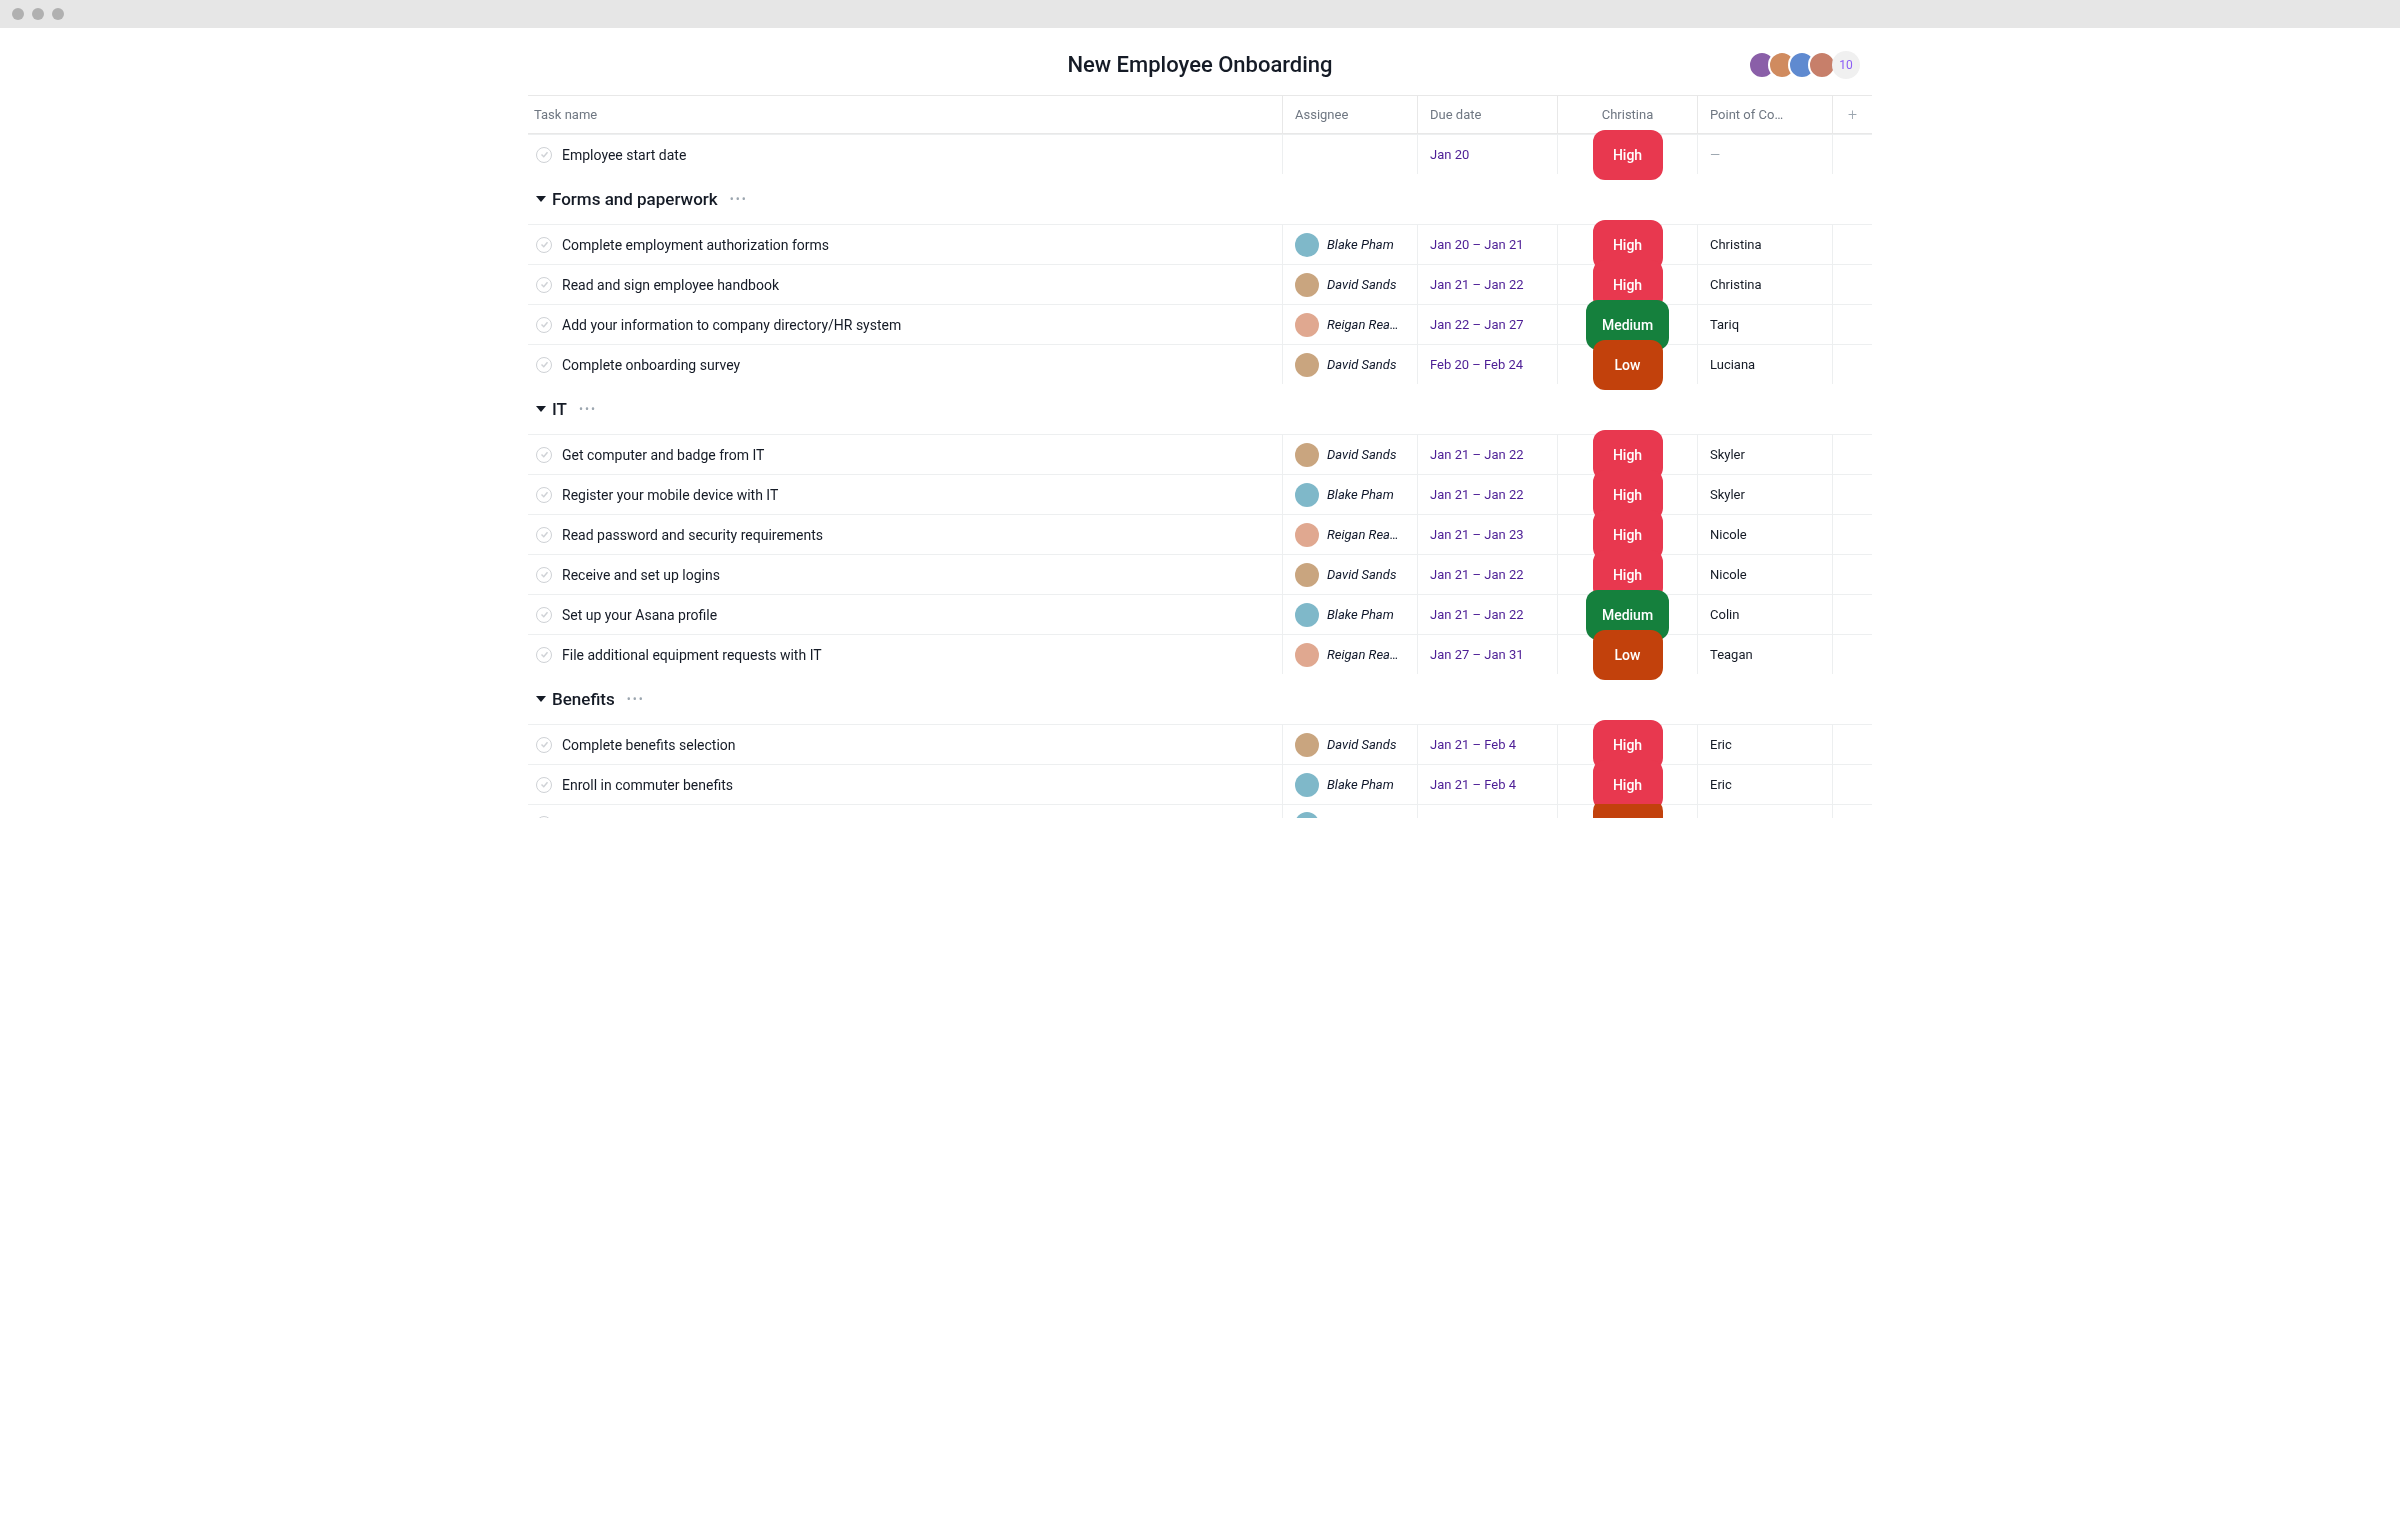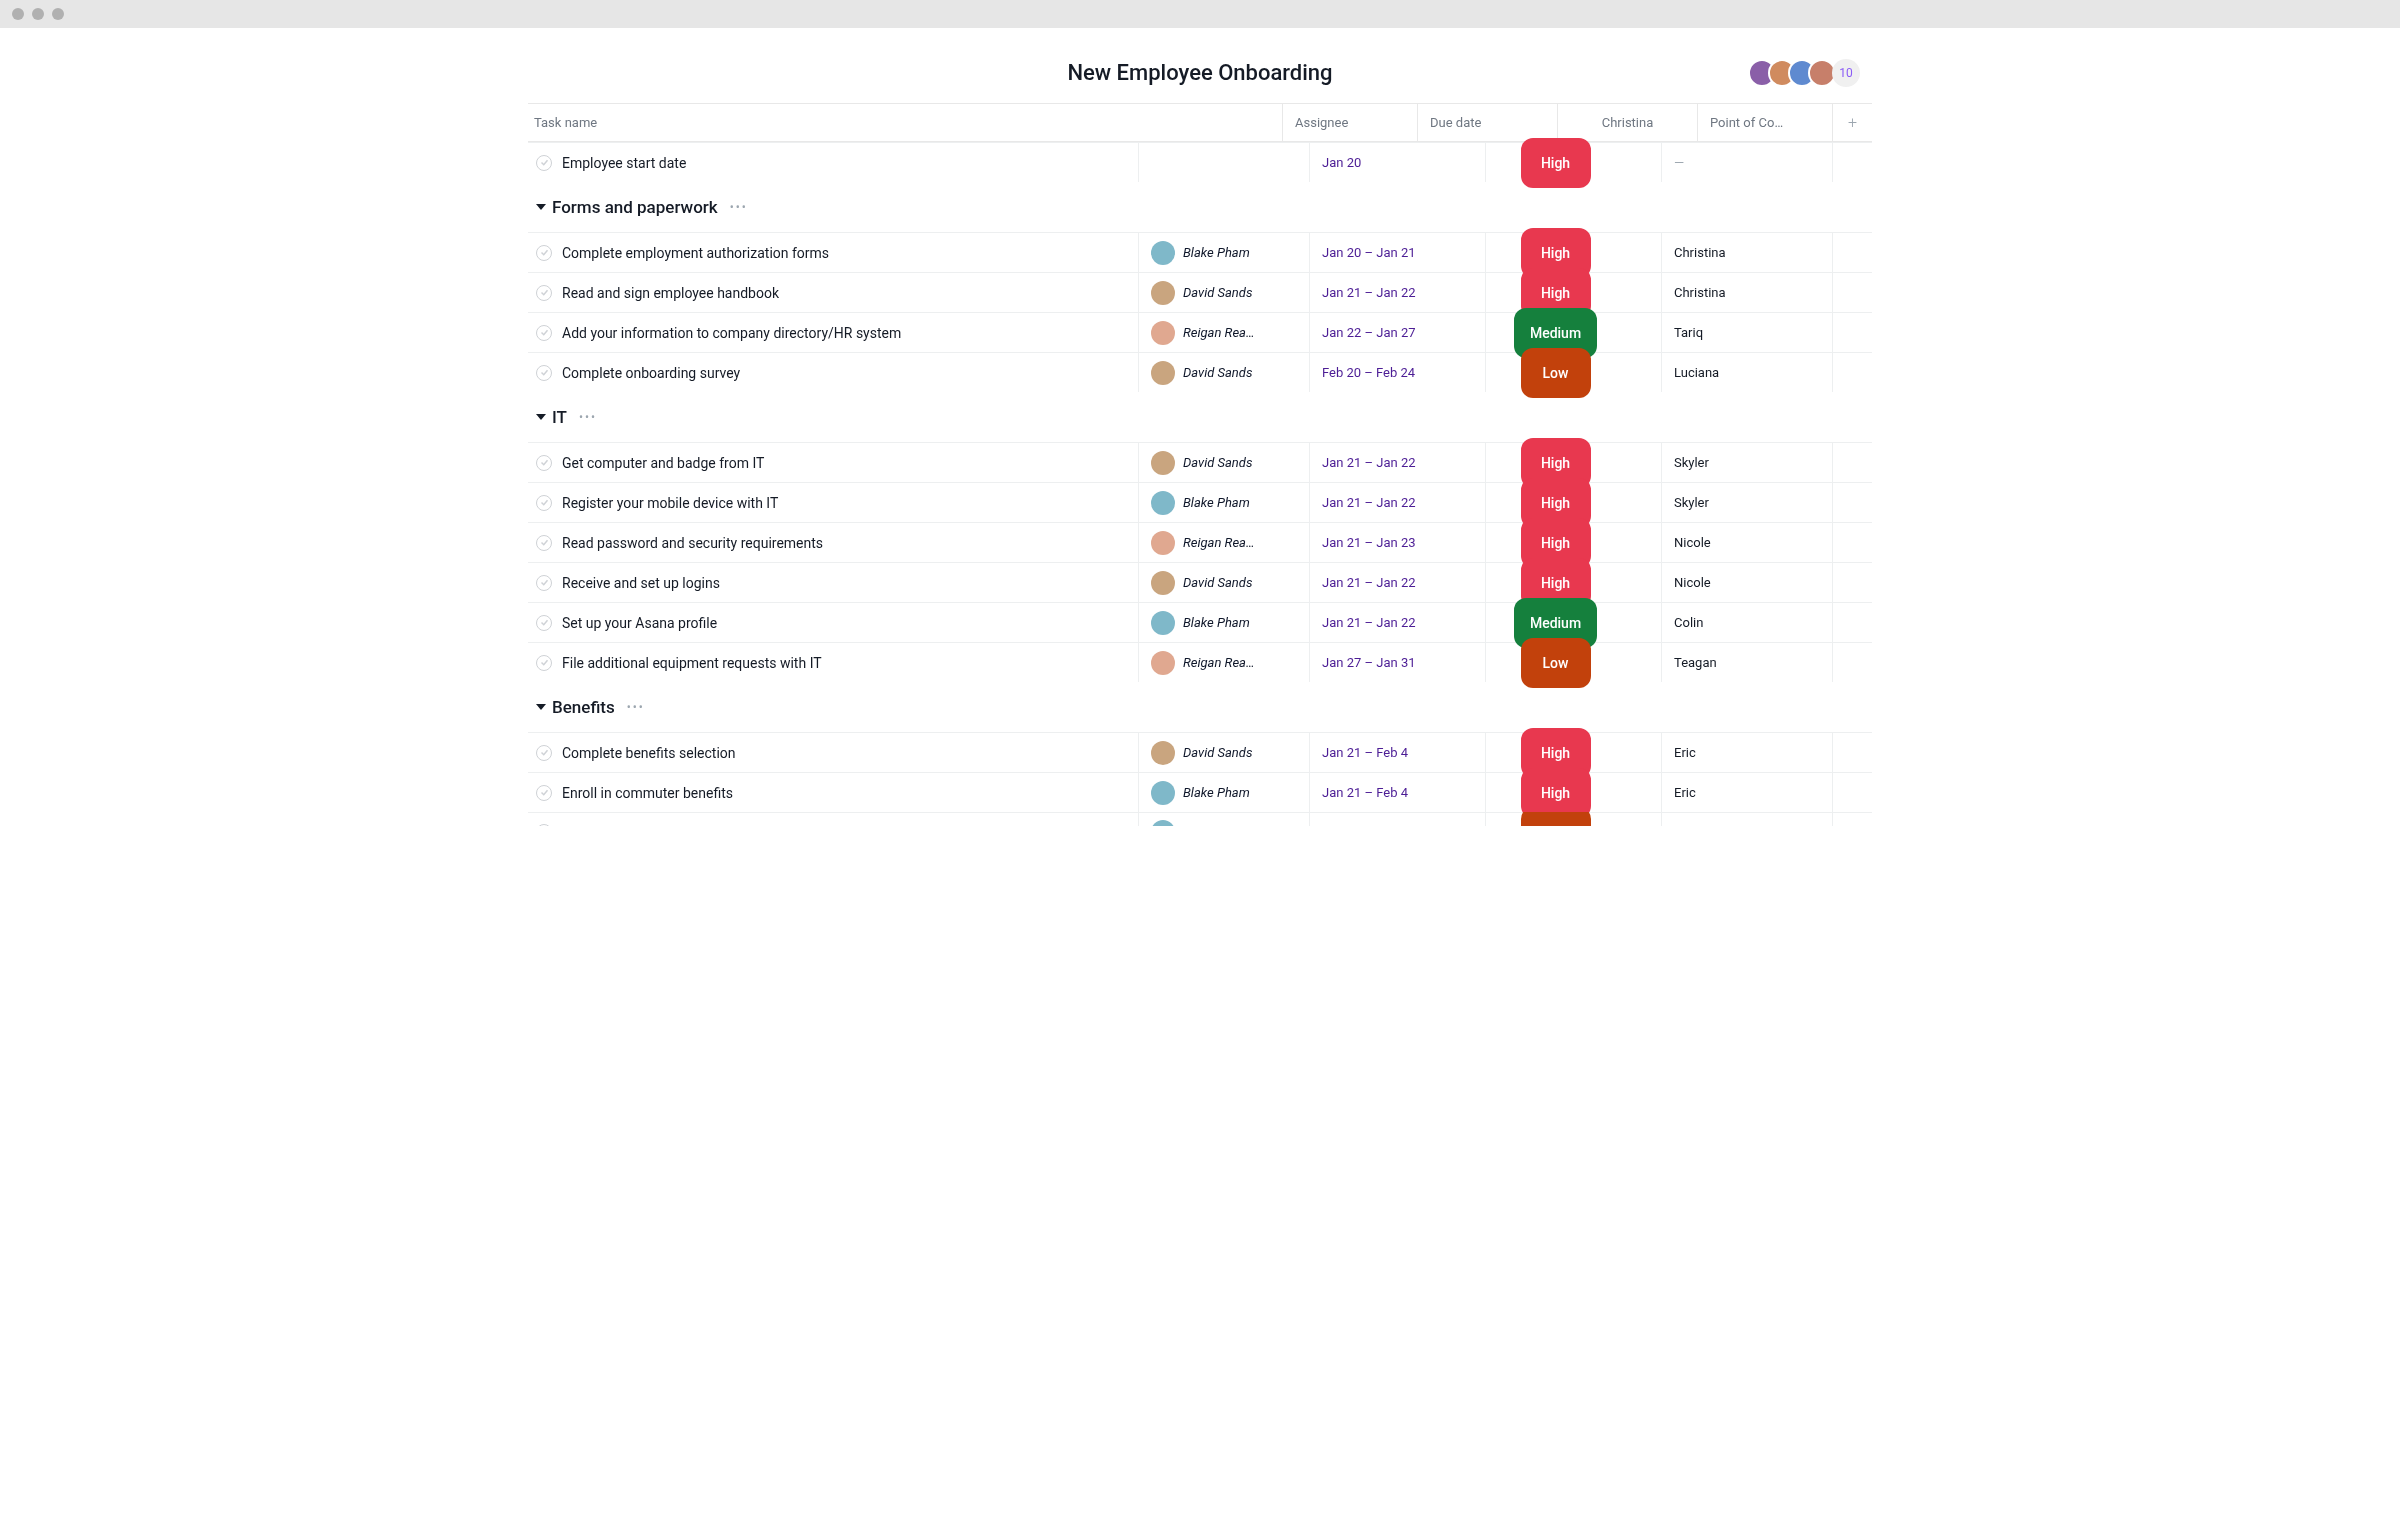--- a/index.html
+++ b/index.html
@@ -1,21 +1,21 @@
 <!DOCTYPE html>
 <html><head>
 <meta charset="utf-8">
 <style>
 * { box-sizing: border-box; margin: 0; padding: 0; }
 body { font-family: -apple-system, BlinkMacSystemFont, "Segoe UI", Roboto, Helvetica, Arial, sans-serif; background: #fff; color: #151b26; font-size: 14px; }
 
 .window-chrome { background: #e6e6e6; height: 28px; display: flex; align-items: center; padding: 0 12px; gap: 8px; }
 .traffic-light { width: 12px; height: 12px; border-radius: 50%; background: #b0b0b0; }
 
-.container { max-width: 1360px; margin: 8px auto; padding: 0 8px; }
+.container { max-width: 1360px; margin: 0 auto; padding: 0 8px; }
 
 .header { padding: 24px 0 18px; display: flex; align-items: center; justify-content: center; position: relative; border-bottom: 1px solid #e8e8e8; }
 .header h1 { font-size: 22px; font-weight: 500; color: #151b26; }
 .members { position: absolute; right: 12px; display: flex; align-items: center; }
 .member-avatar { width: 28px; height: 28px; border-radius: 50%; border: 2px solid #fff; margin-left: -8px; display:flex; align-items:center; justify-content:center; color:#fff; font-size:11px; font-weight:600; }
 .member-count { width: 28px; height: 28px; border-radius: 50%; background: #f0f0f0; color: #8b5cf6; font-size: 12px; display: flex; align-items: center; justify-content: center; margin-left: -4px; }
 
 .columns-header { display: flex; align-items: center; height: 38px; border-bottom: 1px solid #e8e8e8; color: #6f7782; font-size: 13px; }
 .col-task { flex: 1; padding-left: 6px; display:flex; align-items:center; }
 .col { border-left: 1px solid #e8e8e8; height: 100%; display: flex; align-items: center; padding: 0 12px; }
@@ -23,21 +23,21 @@
 .col-due { width: 140px; }
 .col-priority { width: 140px; justify-content: center; }
 .col-poc { width: 135px; }
 .col-add { width: 40px; justify-content: center; }
 
 .section-header { display: flex; align-items: center; height: 50px; padding-left: 8px; gap: 6px; }
 .section-caret { width: 0; height: 0; border-left: 5px solid transparent; border-right: 5px solid transparent; border-top: 6px solid #151b26; }
 .section-title { font-size: 17px; font-weight: 500; color: #151b26; }
 .section-dots { color: #9ca6af; letter-spacing: 2px; margin-left: 6px; font-size:12px; }
 
-.task-row { display: flex; align-items: stretch; height: 40px; border-top: 1px solid #edeff0; gap: 36px; }
+.task-row { display: flex; align-items: stretch; height: 40px; border-top: 1px solid #edeff0; }
 .task-row:last-child { border-bottom: 1px solid #edeff0; }
 .task-main { flex: 1; display: flex; align-items: center; padding-left: 8px; gap: 10px; }
 .check-circle { width: 16px; height: 16px; border-radius: 50%; border: 1.5px solid #cfd2d6; display: flex; align-items: center; justify-content: center; flex-shrink:0; }
 .check-circle svg { width: 9px; height: 9px; stroke: #cfd2d6; stroke-width: 2; fill: none; }
 .task-name { font-size: 14px; color: #151b26; }
 
 .cell { border-left: 1px solid #edeff0; display: flex; align-items: center; padding: 0 12px; font-size: 13px; }
 .cell-assignee { width: 135px; gap: 8px; color: #0f172a; font-style: italic; }
 .assignee-avatar { width: 24px; height: 24px; border-radius: 50%; display:flex; align-items:center; justify-content:center; color:#fff; font-size:10px; font-weight:600; flex-shrink:0; }
 .assignee-name { white-space: nowrap; overflow: hidden; text-overflow: ellipsis; }

